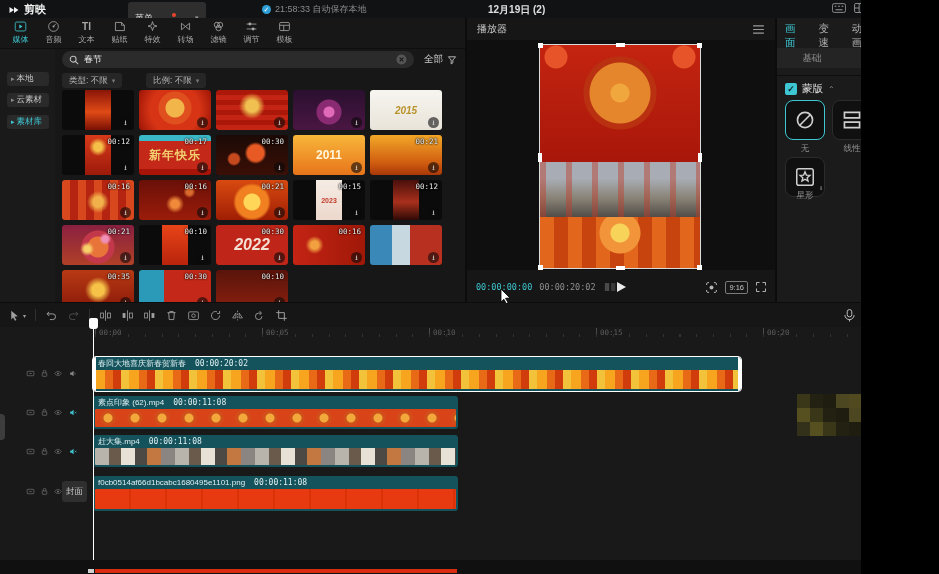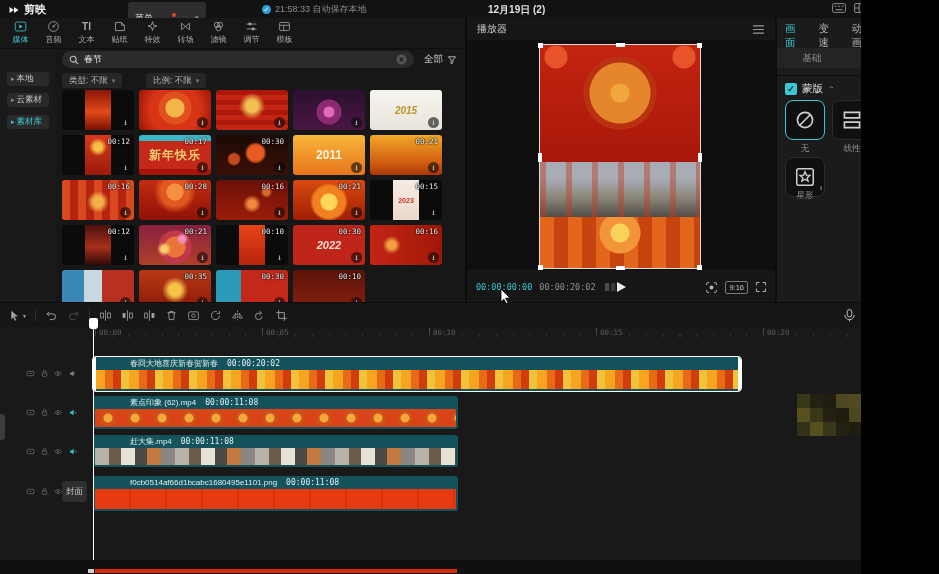--- a/index.html
+++ b/index.html
@@ -76,21 +76,21 @@
   .look-palace-red{background:radial-gradient(circle 10px at 50% 55%,#f2b04a 0 5px,transparent 11px),repeating-linear-gradient(90deg,#d8481e 0 8px,#b42410 8px 16px);}
   .look-red-rays{background:radial-gradient(circle 20px at 50% 30%,#f49040 0 8px,#e05a20 9px 14px,transparent 21px),linear-gradient(180deg,#c42c12,#8f1205);}
   .look-red-sparkle{background:radial-gradient(circle 8px at 50% 60%,#f08a3a 0 4px,transparent 9px),radial-gradient(circle 5px at 70% 30%,#d86a2e 0 3px,transparent 6px),linear-gradient(180deg,#6a1008,#9c1c0a);}
   .look-fire-burst{background:radial-gradient(circle 18px at 50% 55%,#ffd658 0 8px,#f08020 9px 16px,transparent 19px),linear-gradient(180deg,#d84a10,#a01e04);}
   .look-white-card-v{background:linear-gradient(180deg,#f5ece4,#ecd8cc);}
   .look-white-card-v .ovl{color:#c23a2a;font-size:7px;}
   .look-dark-red-v{background:linear-gradient(180deg,#4a100c,#a8301c 55%,#2e0906);}
   .look-confetti{background:radial-gradient(circle 6px at 35% 60%,#f7d06a 0 3px,transparent 7px),radial-gradient(circle 5px at 60% 35%,#f090b8 0 3px,transparent 6px),radial-gradient(circle 16px at 50% 55%,#e8743a 0 10px,#c2384a 11px 16px,transparent 17px),linear-gradient(180deg,#8a2040,#b04028);}
   .look-red-v{background:linear-gradient(180deg,#e84418,#b8240c);}
   .look-red-year{background:#bf2518;}
-  .look-red-year .ovl{color:#f5ded2;font-size:11px;font-style:italic;}
+  .look-red-year .ovl{color:#f5ded2;font-size:16px;font-style:italic;}
   .look-red-mix{background:radial-gradient(circle 8px at 30% 50%,#f2a040 0 4px,transparent 9px),linear-gradient(90deg,#c42414,#a01808);}
   .look-blue-stage{background:linear-gradient(90deg,#3a88b8 0 30%,#c8d8e0 30% 55%,#b83020 55%);}
   .look-gold-stage{background:radial-gradient(circle 12px at 50% 50%,#f6c348 0 6px,transparent 13px),linear-gradient(180deg,#b83a14,#8a1808);}
   .look-blue-red{background:linear-gradient(90deg,#2a9ab8 0 35%,#c42818 35%);}
   .look-dark-red{background:linear-gradient(180deg,#5a140a,#8a2010);}
 
   
   .pl-head { position:absolute; left:0; top:0; width:100%; height:22px; display:flex; align-items:center; justify-content:space-between; padding:0 10px; font-size:10px; color:#c8c8c8; }
   .preview { position:absolute; left:0; top:22px; width:100%; height:230px; background:#0f0f0f; }
   .video { position:absolute; left:73px; top:5px; width:160px; height:223px; outline:1px solid rgba(255,255,255,.85); }
@@ -136,21 +136,21 @@
   .cyan-tool { color:#3ec7d2; }
   .ruler { position:absolute; left:0; top:24px; width:100%; height:13px; }
   .ruler::after { content:""; position:absolute; left:95px; right:0; top:7px; height:3px; background:repeating-linear-gradient(90deg,#323232 0 1px,transparent 1px 16.7px); }
   .rl { position:absolute; top:1px; font-size:7.5px; color:#5f5f5f; border-left:1px solid #4a4a4a; padding-left:3px; line-height:9px; font-family:"DejaVu Sans Mono",monospace; }
 
   .trackhead { position:absolute; left:26px; width:52px; display:flex; justify-content:space-between; align-items:center; color:#8a8a8a; }
   .trackhead svg { cursor:pointer; }
   .muted { color:#3ec7d2; }
   .cover-btn { position:absolute; left:62px; width:25px; height:21px; background:#2f2f2f; border-radius:3px; color:#c8c8c8; font-size:8.5px; display:flex; align-items:center; justify-content:center; cursor:pointer; }
 
-  .clip { position:absolute; left:93px; border-radius:3px; overflow:hidden; background:#14525c; cursor:pointer;padding-left:32px; }
+  .clip { position:absolute; left:93px; border-radius:3px; overflow:hidden; background:#14525c; cursor:pointer; }
   .clip-head { height:13px; font-size:8px; color:#dff0f2; line-height:13px; padding-left:5px; white-space:nowrap; overflow:hidden; display:flex; gap:9px; }
   .clip-head .cdur { font-family:"DejaVu Sans Mono",monospace; }
   .clip-body { position:absolute; left:2px; right:2px; top:13px; bottom:2px; border-radius:1px; }
   .clip.selected { outline:1.5px solid #fff; }
   .clip.selected::before,.clip.selected::after { content:""; position:absolute; top:0; bottom:0; width:3px; background:#fff; z-index:2; }
   .clip.selected::before{left:0;border-radius:3px 0 0 3px;} .clip.selected::after{right:0;border-radius:0 3px 3px 0;}
   .body-fire { background:repeating-linear-gradient(90deg,#f7a41e 0 10px,#e86a16 10px 18px,#d03c0c 18px 26px,#f2c23a 26px 34px); }
   .body-coins { background:radial-gradient(circle 7px at 13px 50%,#f2a83a 0 4px,#d0501a 5px 7px,transparent 8px) 0 0/27px 100% repeat-x,#d84418; }
   .body-market { background:repeating-linear-gradient(90deg,#b8b4ac 0 14px,#6a5a4c 14px 26px,#e8e2d6 26px 40px,#4c4844 40px 52px,#c27840 52px 66px,#8a8580 66px 80px); }
   .body-red { background:repeating-linear-gradient(90deg,#e83a10 0 34px,#d93209 34px 36px); }
@@ -387,27 +387,20 @@
             
           </div>
           <span class="dur">00:21</span>
           <span class="dl">⭳</span>
         </div>
         <div class="tile">
           <div class="thumb look-palace-red">
             
           </div>
           <span class="dur">00:16</span>
-          <span class="dl">⭳</span>
-        </div>
-        <div class="tile">
-          <div class="thumb look-red-rays">
-            
-          </div>
-          <span class="dur">00:28</span>
           <span class="dl">⭳</span>
         </div>
         <div class="tile">
           <div class="thumb look-red-sparkle">
             
           </div>
           <span class="dur">00:16</span>
           <span class="dl">⭳</span>
         </div>
         <div class="tile">

